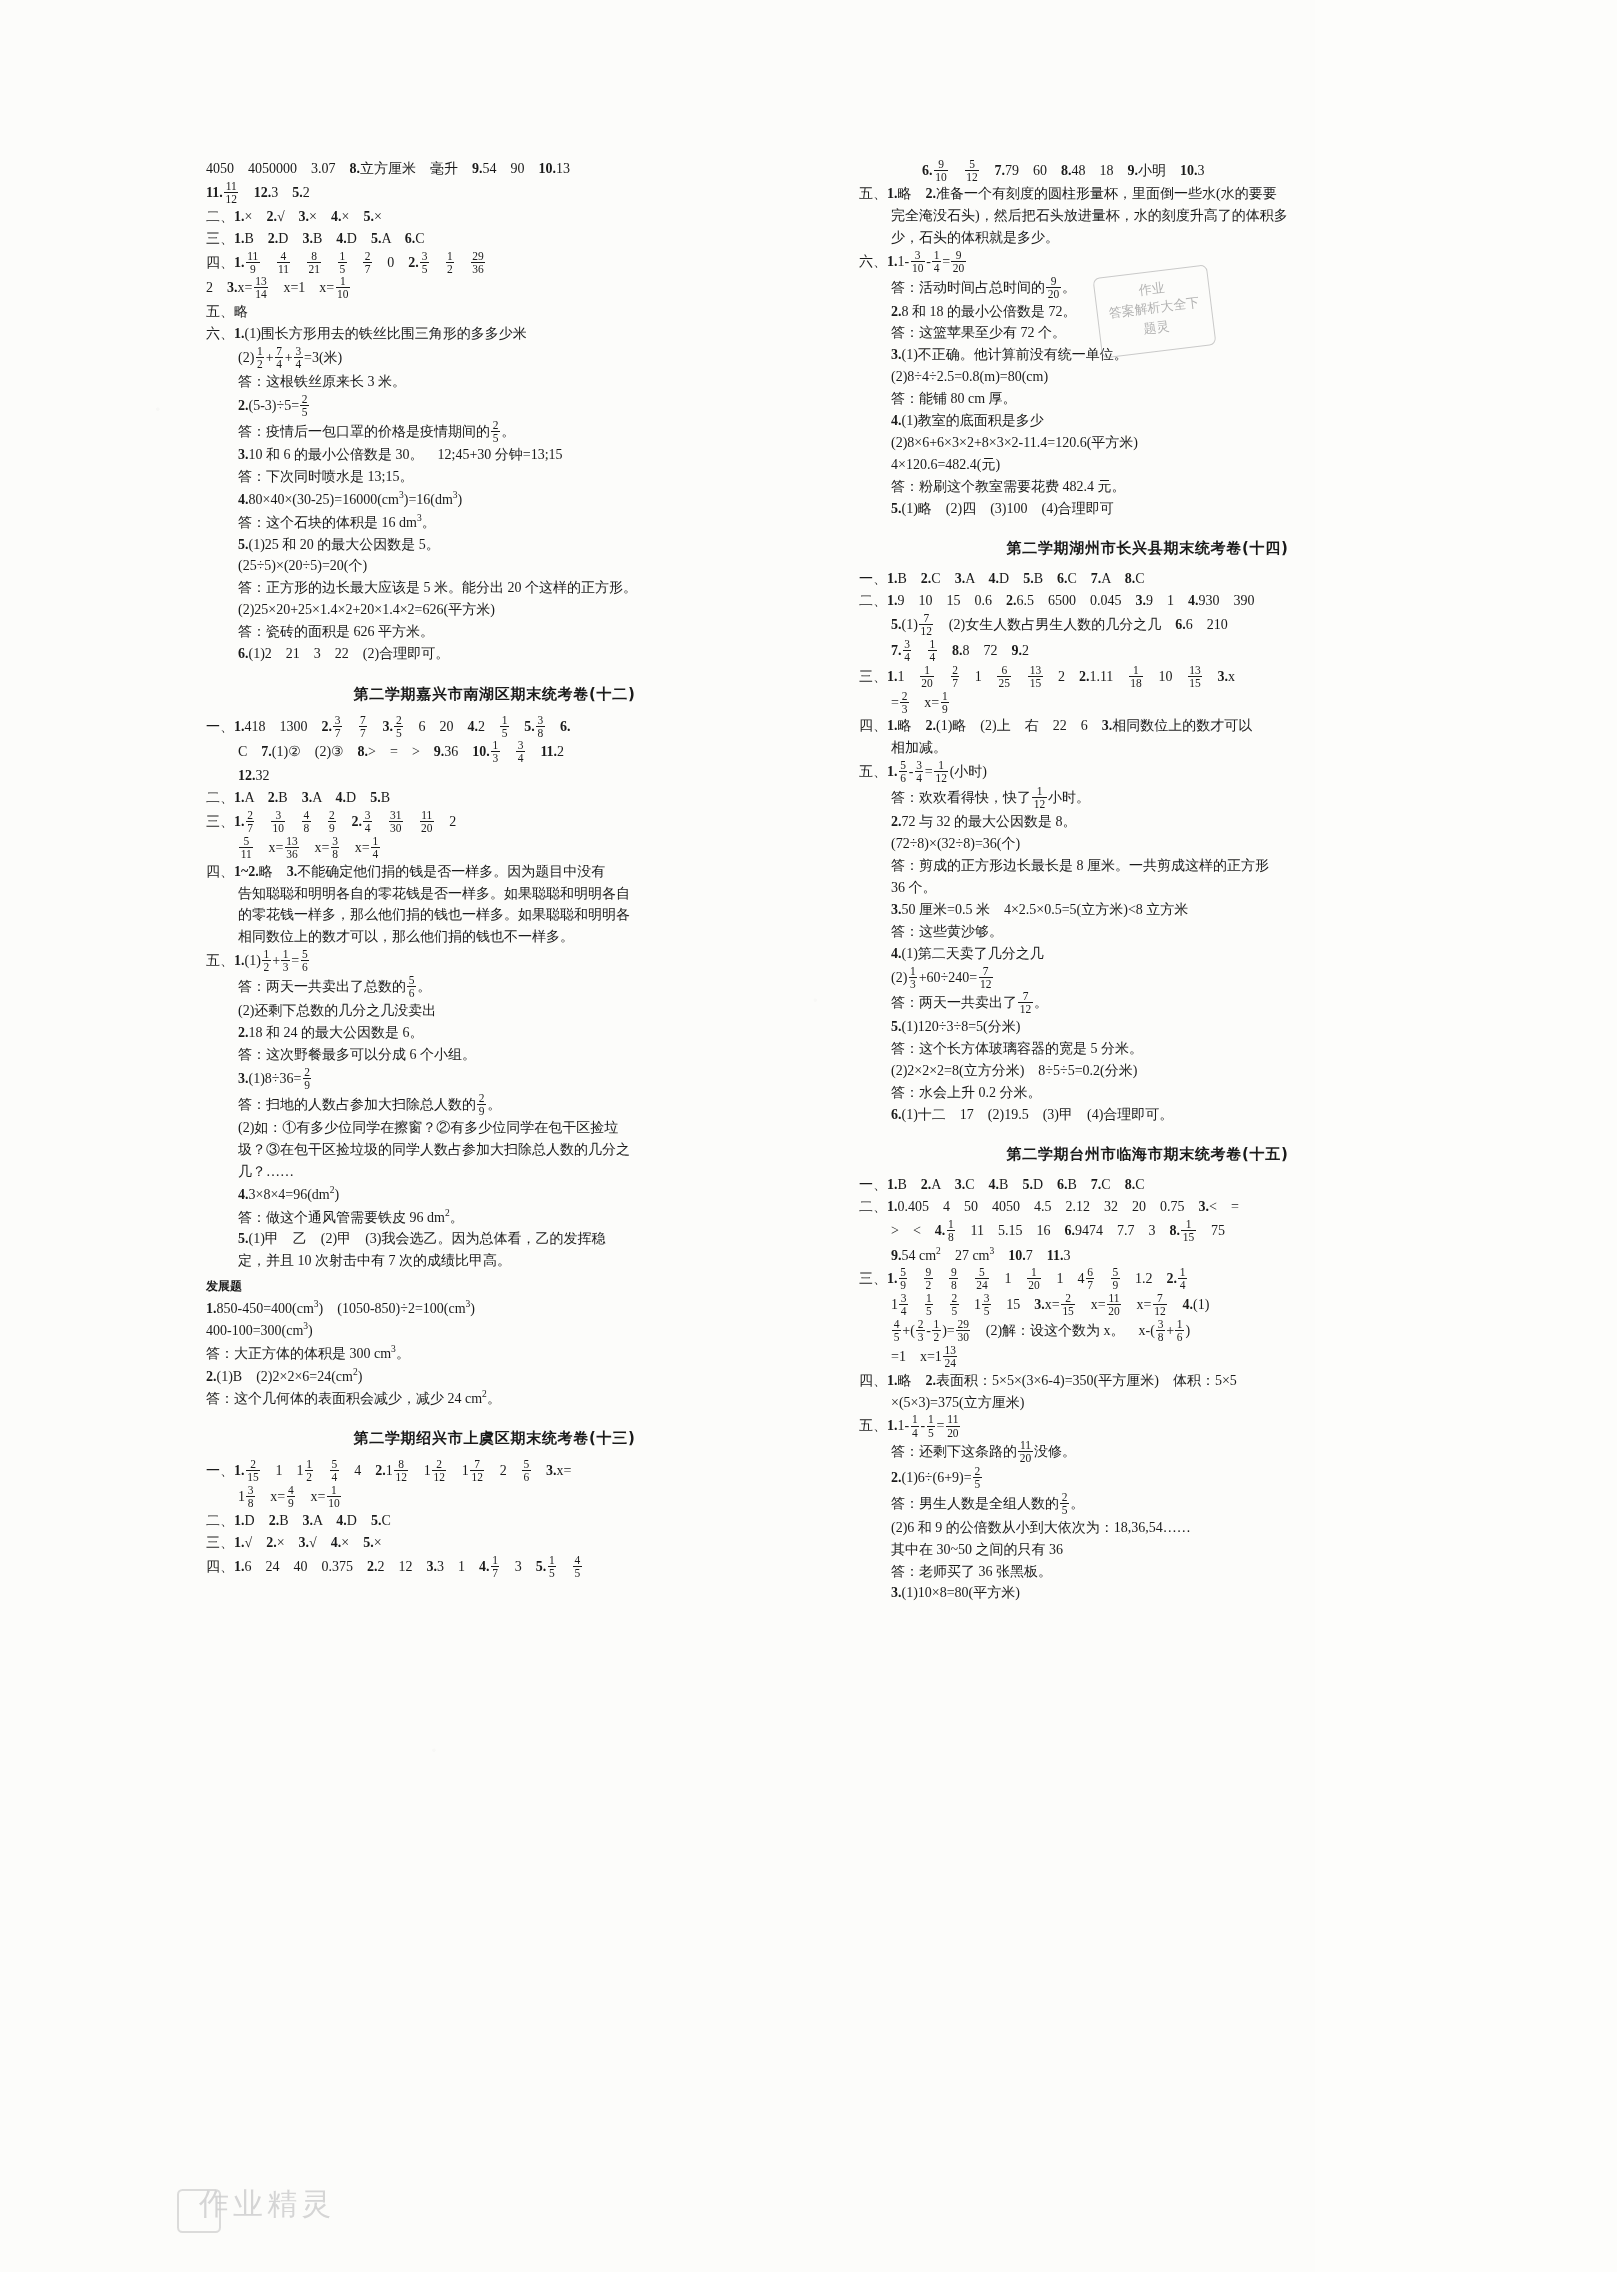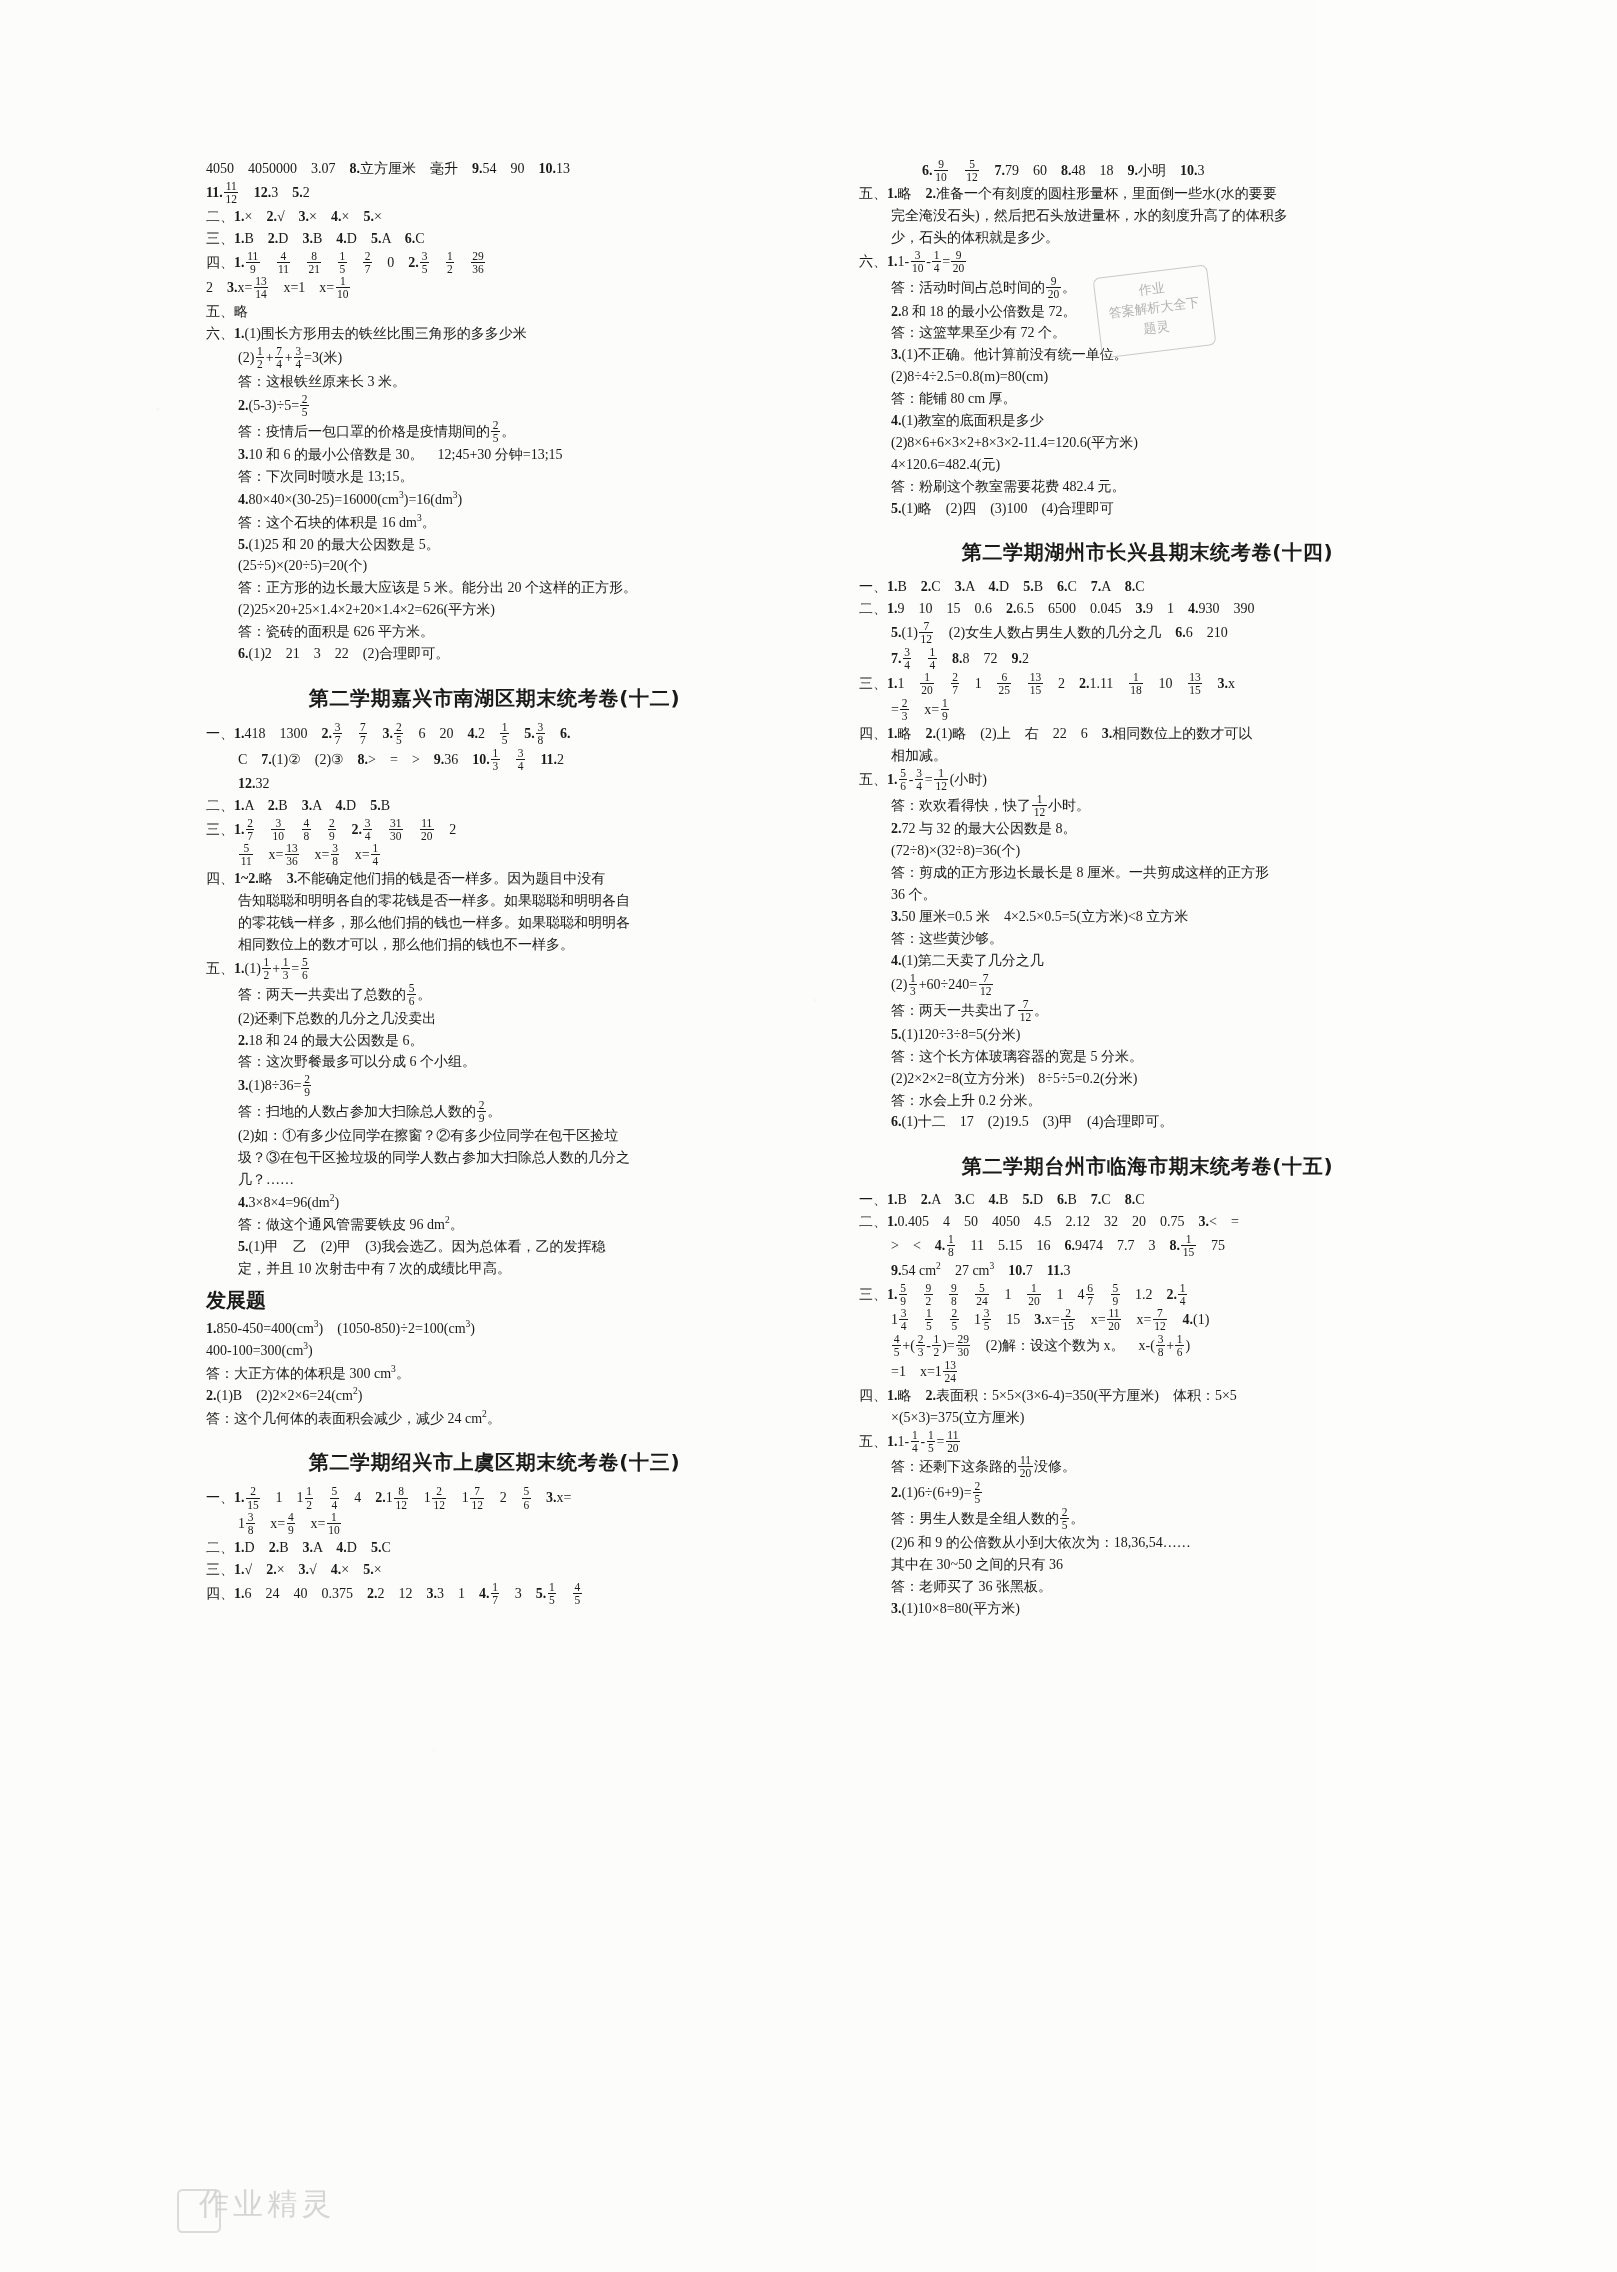--- a/index.html
+++ b/index.html
@@ -29,29 +29,29 @@
     font-size:14px;
     line-height:1.52;
   }
   .ln{ margin:0 0 0.7px 0; text-indent:0; }
   .ind{ margin-left:32px; }
   .ind2{ margin-left:63px; }
   .b{ font-weight:bold; }
   .secttitle{
     font-family:"DejaVu Sans", sans-serif;
     font-weight:bold;
-    font-size:20px;
+    font-size:15px;
     text-align:center;
     margin:18px 0 8.2px 0;
     letter-spacing:0.7px;
     break-inside:avoid;
   }
   .subhead{
     font-weight:bold;
-    font-size:20px;
+    font-size:12px;
     margin:5.5px 0 1.4px 0;
   }
   
   .fr{
     display:inline-block;
     vertical-align:-0.52em;
     text-align:center;
     font-size:0.82em;
     line-height:1.05;
     margin:0 1.4px;

